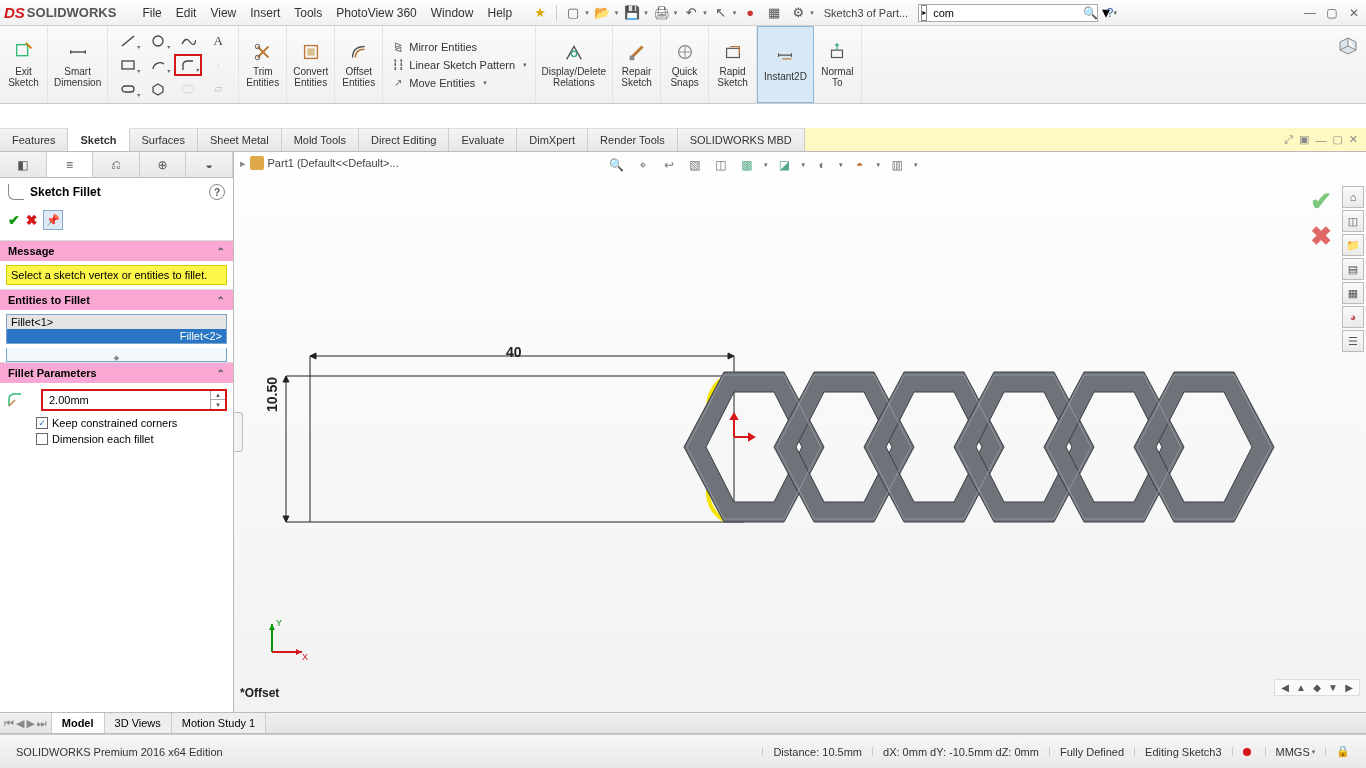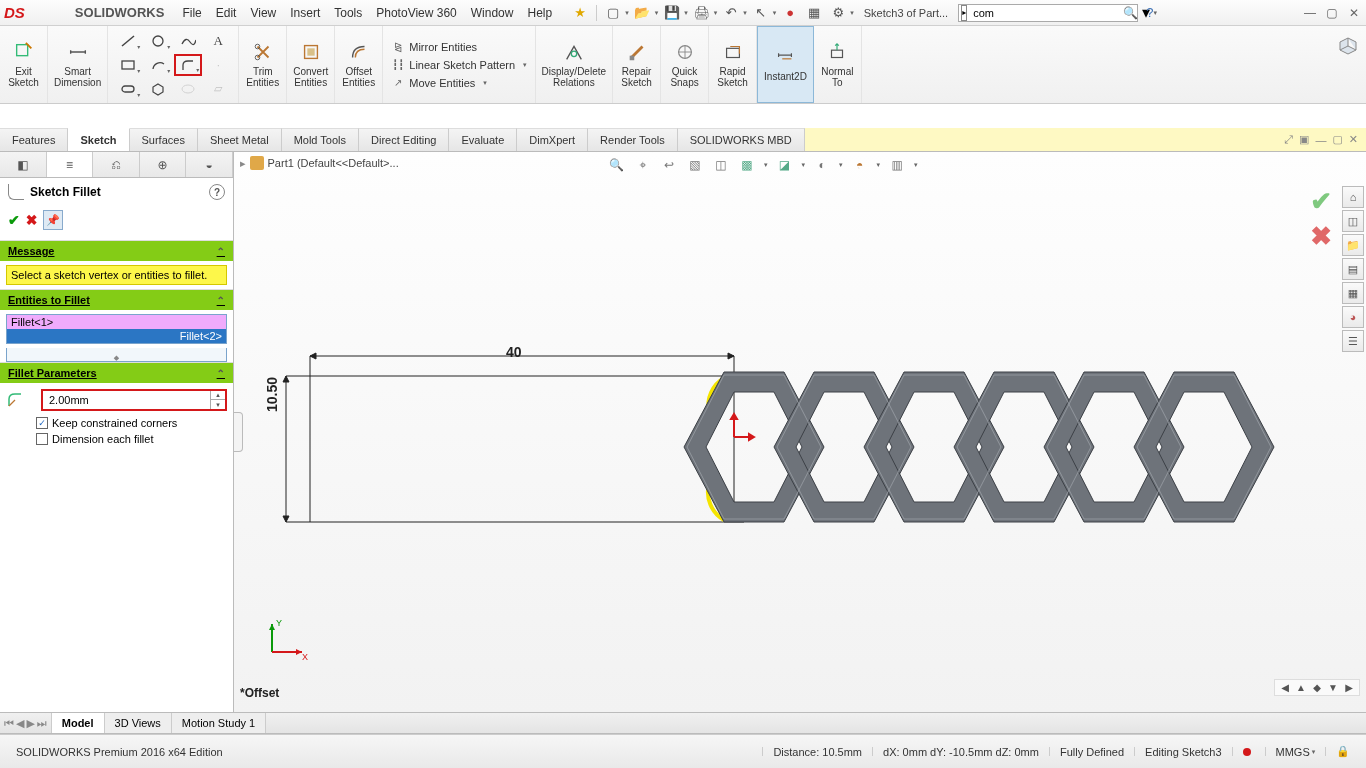--- a/index.html
+++ b/index.html
@@ -1,21 +1,21 @@
 <!DOCTYPE html>
 <html><head>
 <meta charset="utf-8">
 <style>
 * { box-sizing: border-box; margin: 0; padding: 0; font-family: "Segoe UI", Tahoma, sans-serif; }
 html, body { width: 1366px; height: 768px; overflow: hidden; background: #fff; }
 .app { display: flex; flex-direction: column; height: 100%; }
 
 
 .titlebar { display: flex; align-items: center; height: 26px; background: linear-gradient(#fdfdfd,#f0f0f0); border-bottom: 1px solid #d0d0d0; padding: 0 4px; }
-.logo { display: flex; align-items: center; font-weight: bold; font-size: 13px; color: #555; margin-right: 18px; gap: 48px; }
+.logo { display: flex; align-items: center; font-weight: bold; font-size: 13px; color: #555; margin-right: 26px; }
 .logo .ds { color: #d4181a; font-style: italic; font-size: 15px; margin-right: 2px; font-weight: bold; }
 .menu { display: flex; gap: 14px; font-size: 12px; color: #333; }
 .menu span { cursor: default; }
 .qat { display: flex; align-items: center; gap: 4px; margin-left: 18px; }
 .qat .ico { width: 20px; height: 20px; display: flex; align-items: center; justify-content: center; font-size: 13px; color: #555; border: 1px solid transparent; border-radius: 2px; }
 .qat .drop { font-size: 7px; color: #666; margin-left: -2px; }
 .qat .sep { width: 1px; height: 16px; background: #ccc; margin: 0 2px; }
 .crumb { font-size: 11px; color: #444; margin-left: 6px; }
 .searchbox { margin-left: 10px; display: flex; align-items: center; border: 1px solid #aaa; height: 18px; width: 180px; background: #fff; }
 .searchbox .sbico { width: 16px; height: 16px; border: 1px solid #888; margin: 0 2px; display:flex; align-items:center; justify-content:center; font-size:8px; }
@@ -52,24 +52,24 @@
 .pm-tabs { display:flex; height:26px; border-bottom:1px solid #bbb; background:linear-gradient(#f4f4f4,#e8e8e8); }
 .pm-tab { flex:1; display:flex; align-items:center; justify-content:center; border-right:1px solid #ccc; font-size:12px; color:#555; }
 .pm-title { display:flex; align-items:center; padding:6px 8px; font-size:12px; font-weight:bold; }
 .pm-title .ticon { width:16px; height:16px; border:1px solid #888; border-top:none; border-right:none; border-radius: 0 0 0 6px; margin-right:6px; display:inline-block; position:relative; }
 .pm-title .help { margin-left:auto; width:16px; height:16px; border:1px solid #888; border-radius:50%; font-size:10px; display:flex; align-items:center; justify-content:center; color:#555; }
 .pm-actions { display:flex; gap:6px; padding:4px 8px 10px; align-items:center; }
 .pm-actions .ok { color:#0a9a0a; font-size:14px; font-weight:bold; }
 .pm-actions .cancel { color:#d4181a; font-size:14px; font-weight:bold; }
 .pm-actions .pin { width:20px; height:20px; border:1px solid #88aacc; background:#dfeaf4; display:flex; align-items:center; justify-content:center; font-size:11px; color:#336; }
 .sect { border-top:1px solid #ddd; }
-.sect-hdr { display:flex; align-items:center; padding:4px 8px; font-size:11px; font-weight:bold; background:#84cc16;text-decoration:underline; }
+.sect-hdr { display:flex; align-items:center; padding:4px 8px; font-size:11px; font-weight:bold; background:#f9a8d4; }
 .sect-hdr .chev { margin-left:auto; font-size:10px; color:#555; }
 .msg-box { margin:4px 6px; padding:3px 4px; font-size:11px; background:#fdf74a; border:1px solid #d4c800; }
-.entities-list { margin:4px 6px; border:1px solid #7aa4cc; background:#f0abfc; font-size:11px; }
+.entities-list { margin:4px 6px; border:1px solid #7aa4cc; background:#e5e5e5; font-size:11px; }
 .entities-list .row { padding:1px 4px; }
 .entities-list .row.sel { background:#2b76c4; color:#fff;text-align:right; }
 .entities-spacer { height:14px; background:#f2f7fb; border-left:1px solid #7aa4cc; border-right:1px solid #7aa4cc; border-bottom:1px solid #7aa4cc; margin:0 6px; position:relative; }
 .entities-spacer::after { content:"◆"; position:absolute; left:50%; bottom:-1px; transform:translateX(-50%); font-size:7px; color:#888; }
 .param-row { display:flex; align-items:center; gap:17px; margin:6px 6px; }
 .param-row .picon { width:18px; height:18px; display:flex; align-items:center; justify-content:center; }
 .param-row .picon svg { width:18px; height:18px; }
 .param-input { flex:1; display:flex; align-items:center; border:2px solid #d4181a; height:22px; }
 .param-input input { border:none; outline:none; flex:1; font-size:11px; padding:0 6px; }
 .param-input .spin { display:flex; flex-direction:column; border-left:1px solid #aaa; }

